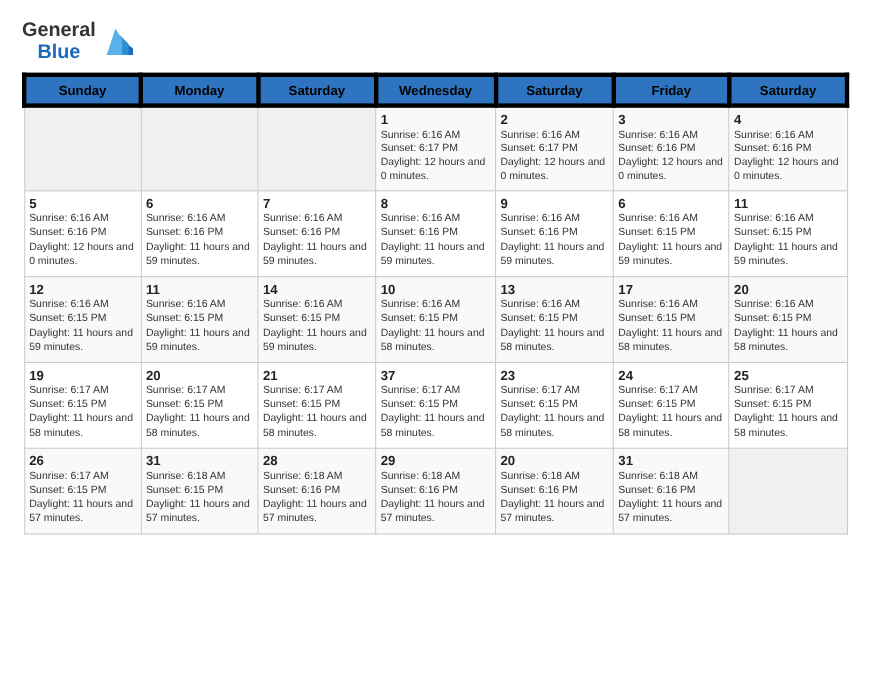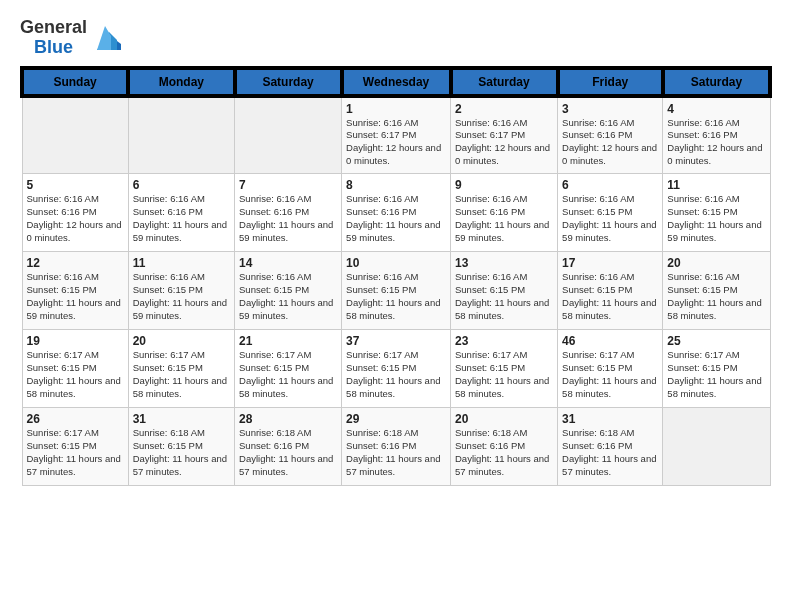--- a/index.html
+++ b/index.html
@@ -227,21 +227,21 @@
           </td>
           <td>
             <span class="day-num">37</span>
             <div class="day-info">Sunrise: 6:17 AM<br>Sunset: 6:15 PM<br>Daylight: 11 hours and 58 minutes.</div>
           </td>
           <td>
             <span class="day-num">23</span>
             <div class="day-info">Sunrise: 6:17 AM<br>Sunset: 6:15 PM<br>Daylight: 11 hours and 58 minutes.</div>
           </td>
           <td>
-            <span class="day-num">46</span>
+            <span class="day-num">24</span>
             <div class="day-info">Sunrise: 6:17 AM<br>Sunset: 6:15 PM<br>Daylight: 11 hours and 58 minutes.</div>
           </td>
           <td>
             <span class="day-num">25</span>
             <div class="day-info">Sunrise: 6:17 AM<br>Sunset: 6:15 PM<br>Daylight: 11 hours and 58 minutes.</div>
           </td>
         </tr>
         <tr>
           <td>
             <span class="day-num">26</span>

